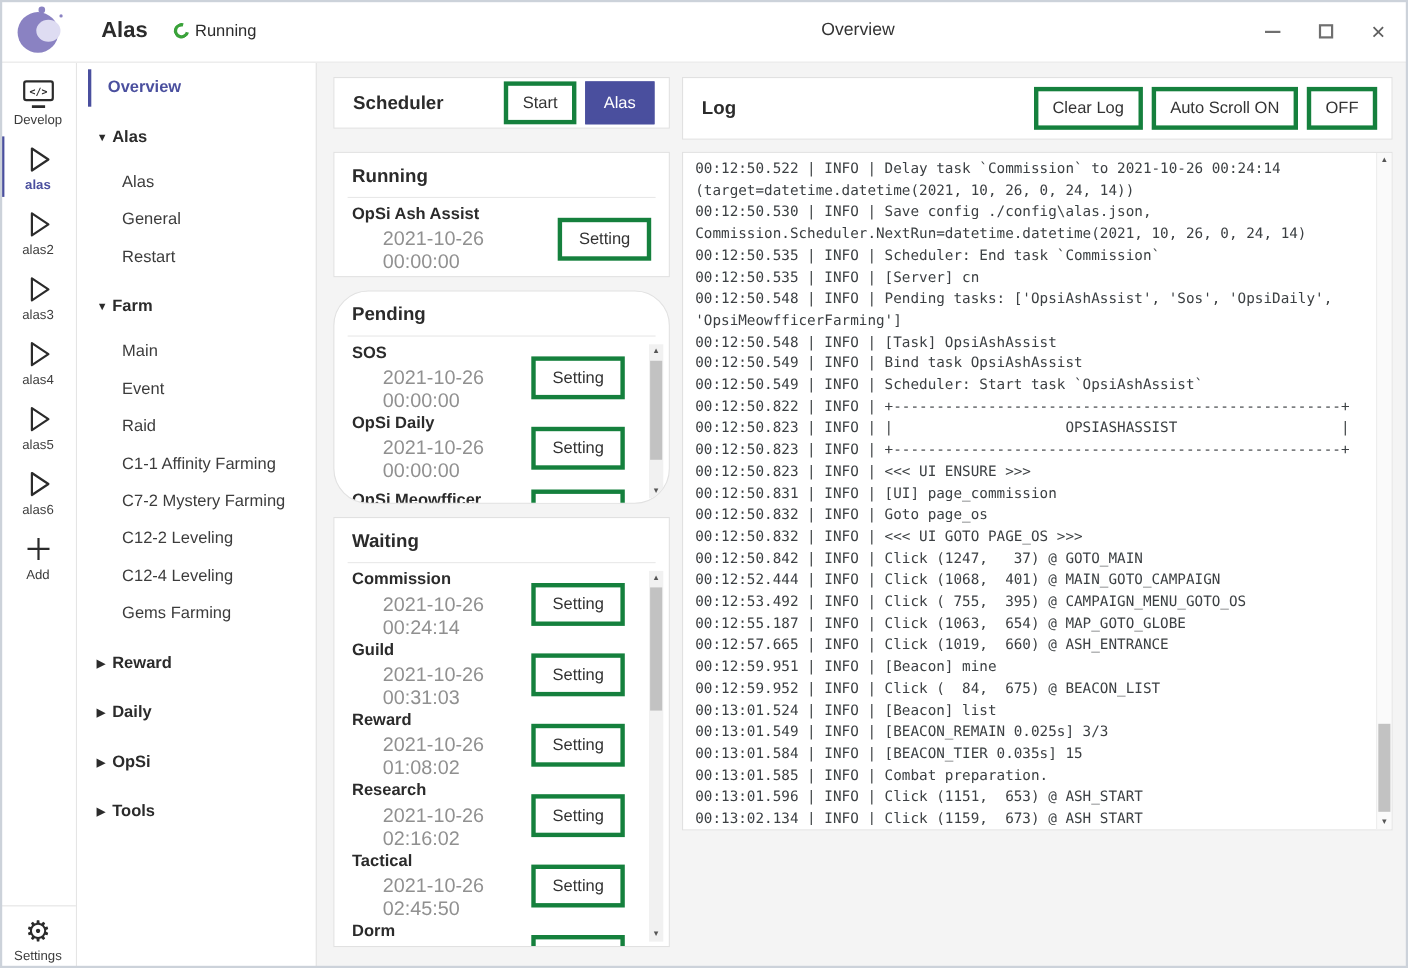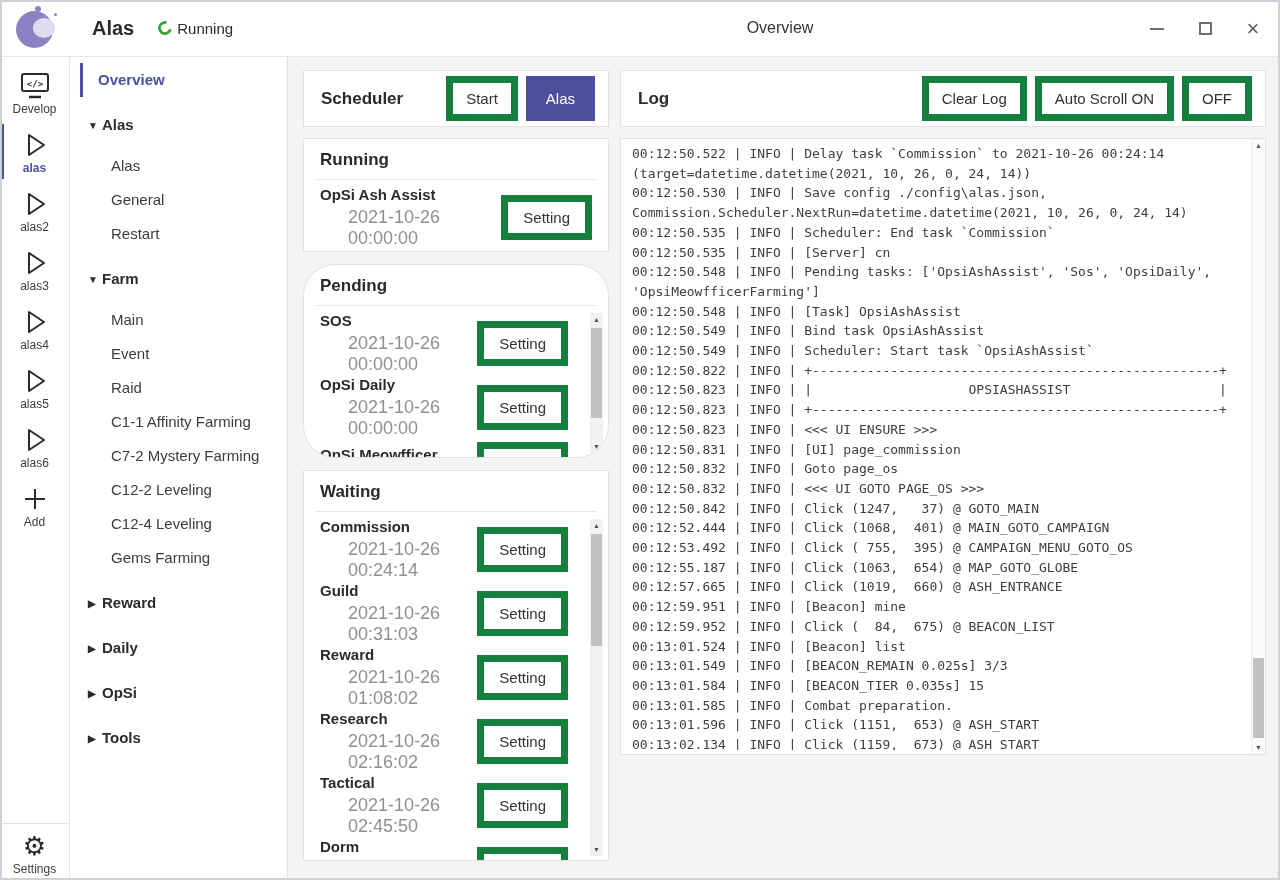--- a/index.html
+++ b/index.html
@@ -65,26 +65,26 @@
   .nav-group.collapsed{margin-bottom:0;}
   .nav-group .tri{display:inline-block;font-size:10px;width:14px;color:#2b2b2b;vertical-align:1px;}
   .nav-child{padding-left:41px;}
 
   
   .content{position:absolute;top:57px;left:288px;right:0;bottom:0;background:#f4f4f4;}
   .card{position:absolute;background:#fff;border:1px solid #e1e1e1;}
   .header-card{display:flex;align-items:center;padding:0 13px;}
   .card-title{font-size:17px;font-weight:700;color:#2b2b2b;flex:1;padding-left:4px;}
   .btn{
-    font-family:inherit;font-size:15px;color:#333;background:#fff;border:7px solid #15803d;
+    font-family:inherit;font-size:15px;color:#333;background:#fff;border:4px solid #15803d;
     padding:7px 13px;margin-left:8px;cursor:pointer;white-space:nowrap;
   }
   .btn.primary{background:var(--accent);border-color:var(--accent);color:#fff;}
 
-  #scheduler-card{left:15px;top:13px;width:306px;height:57px;justify-content:flex-end;}
+  #scheduler-card{left:15px;top:13px;width:306px;height:47px;justify-content:flex-end;}
   #running-card{left:15px;top:81px;width:306px;height:114px;overflow:hidden;}
   #pending-card{left:15px;top:207px;width:306px;height:194px;overflow:hidden;border-radius:32px;}
   #waiting-card{left:15px;top:413px;width:306px;height:391px;overflow:hidden;}
   #log-header-card{left:332px;top:13px;width:646px;height:57px;}
   #log-card{left:332px;top:81px;width:646px;height:617px;overflow:hidden;}
 
   .sec-title{font-size:17px;font-weight:700;color:#2b2b2b;padding:11px 16px 9px;}
   .sec-hr{border:none;border-top:1px solid #e8e8e8;margin:0 12px;}
   .task-list{padding:5px 16px 0;}
   .task-list.scrolled{padding-right:40px;}

